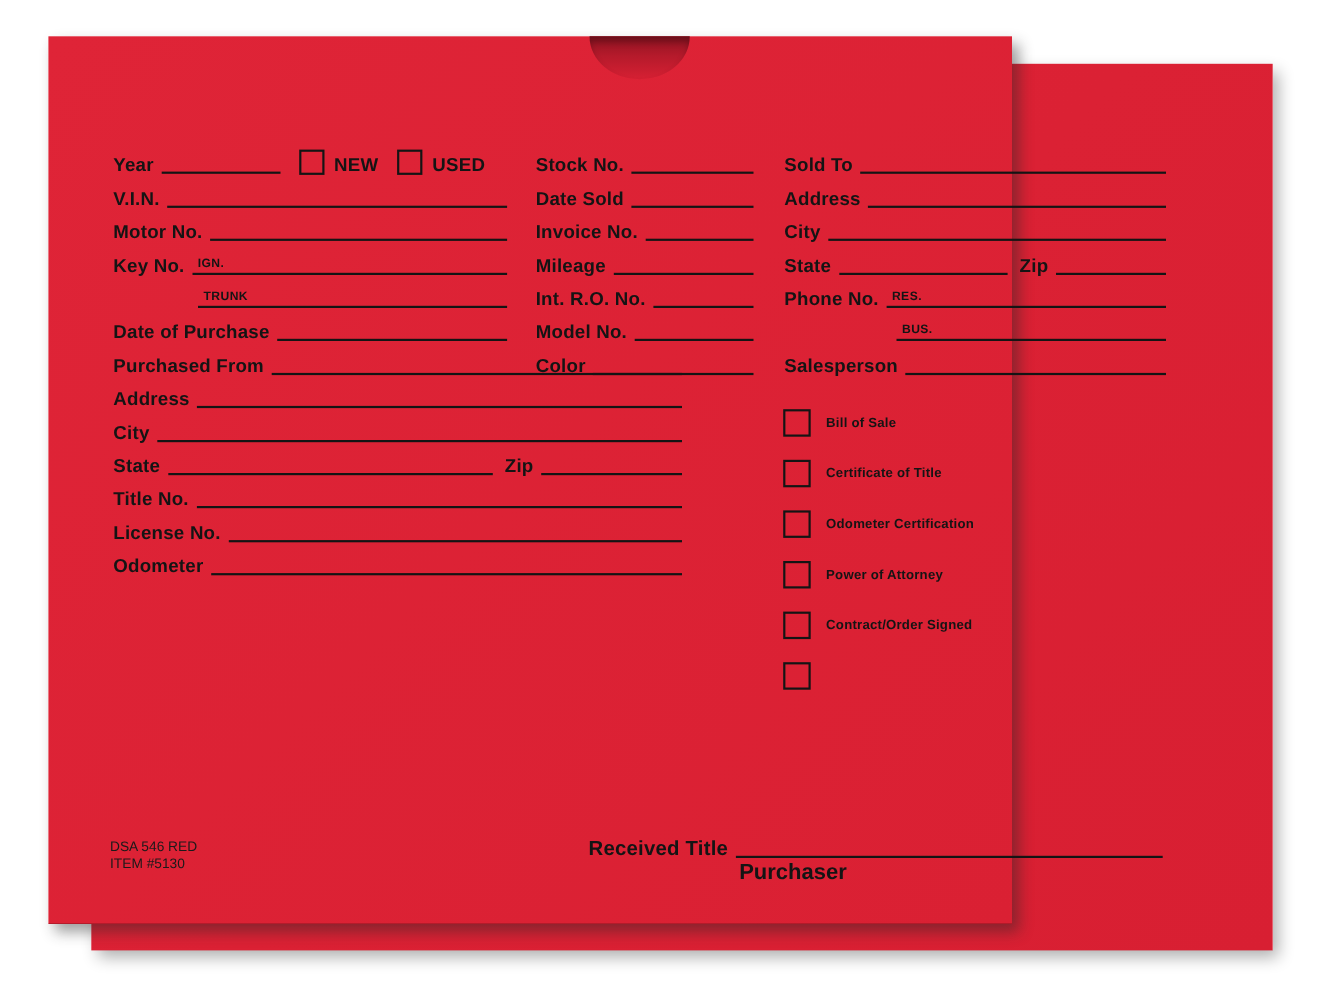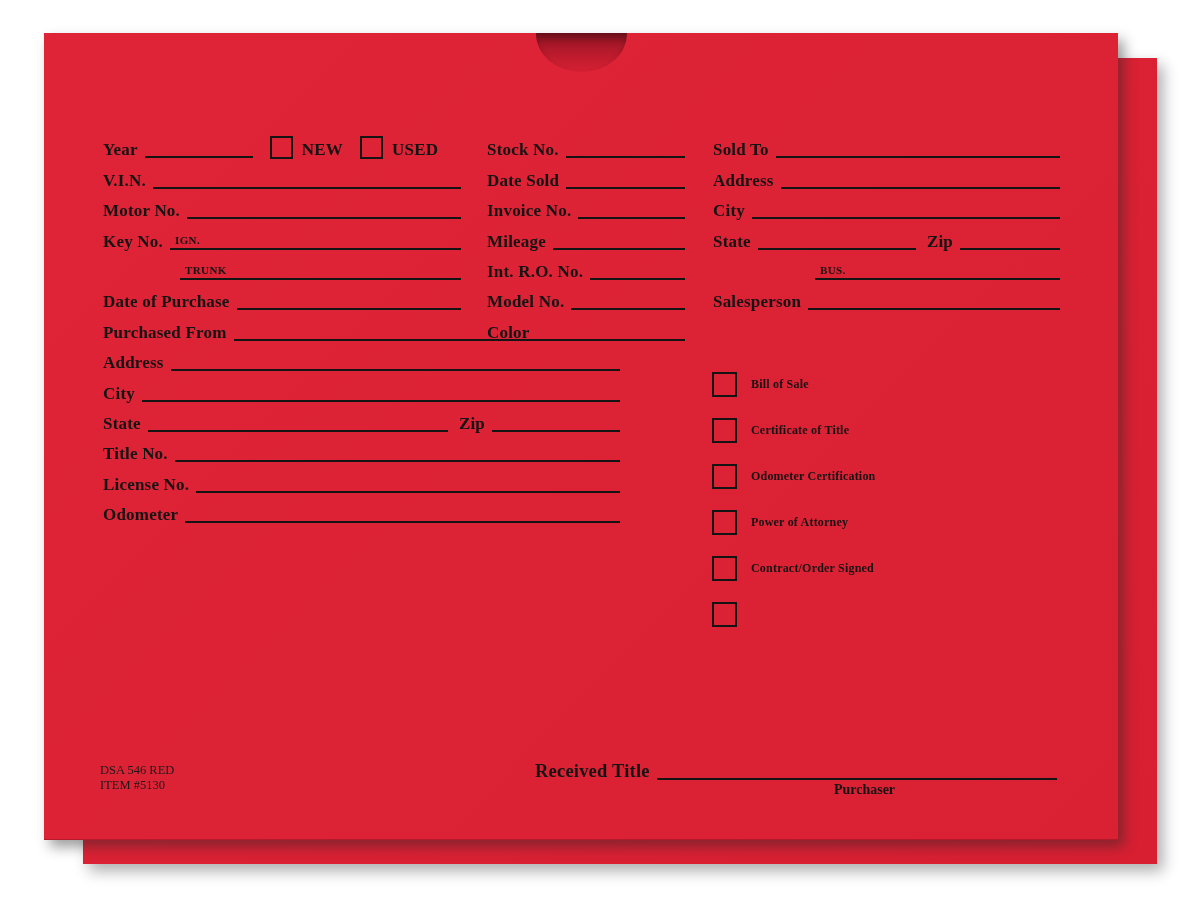--- a/index.html
+++ b/index.html
@@ -2,23 +2,23 @@
 <html><head>
 <meta charset="utf-8">
 <style>
   html,body{margin:0;padding:0;background:#ffffff;width:1200px;height:900px;
     font-family:"Liberation Sans",sans-serif;overflow:hidden;position:relative;}
 
   
   .env-back{position:absolute;left:83px;top:58px;width:1074px;height:806px;
     background:linear-gradient(135deg,#de2336 0%,#d81f32 100%);
     box-shadow:6px 7px 14px rgba(0,0,0,.32);}
-  .env-front{position:absolute;left:44px;top:33px;width:1074px;height:807px;
+  .env-front{position:absolute;left:44px;top:33px;width:876px;height:807px;
     background:linear-gradient(135deg,#df2437 0%,#da2033 100%);
-    box-shadow:6px 7px 12px rgba(40,40,40,.45), inset 0 -1px 0 rgba(0,0,0,.18);font-family:Liberation Serif, serif;}
+    box-shadow:6px 7px 12px rgba(40,40,40,.45), inset 0 -1px 0 rgba(0,0,0,.18);}
   .notch{position:absolute;left:492px;top:0;width:91px;height:39px;
     border-radius:0 0 46px 46px / 0 0 39px 39px;
     background:linear-gradient(180deg,#8e1322 0%,#b51a2b 45%,#d62033 100%);
     box-shadow:inset 0 5px 7px rgba(0,0,0,.28);}
 
   
   .col{position:absolute;}
   .col-left{left:59px;top:98px;width:517px;}
   .col-mid{left:443px;top:98px;width:198px;}
   .col-right{left:669px;top:98px;width:347px;}
@@ -47,22 +47,22 @@
   .check-item .box{flex:0 0 auto;width:21px;height:21px;border:2.5px solid #141414;}
   .check-item .txt{margin-left:14px;font-weight:700;font-size:12px;
     color:#141414;white-space:nowrap;letter-spacing:.2px;}
 
   
   .form-code{position:absolute;left:56px;top:730px;font-size:12.5px;
     color:#1a1a1a;line-height:1.22;font-weight:400;}
   .received{position:absolute;left:491px;top:718px;width:522px;}
   .received .row{height:32px;}
   .received .lbl{font-size:18.5px;}
-  .purchaser{position:absolute;left:137px;top:31px;width:385px;text-align:center;
-    font-size:14px;font-weight:700;color:#141414;}
+  .purchaser{position:absolute;left:137px;top:31px;width:385px;
+    font-size:20px;font-weight:700;color:#141414;}
 </style>
 </head>
 <body>
 
 <div class="env-back"></div>
 
 <div class="env-front">
   <div class="notch"></div>
 
   <div class="col col-left">
@@ -173,20 +173,26 @@
       <span class="lbl">City</span>
       <span class="line"></span>
     </div>
     <div class="row">
       <span class="lbl">State</span>
       <span class="line"></span>
       <span class="lbl ml-zip">Zip</span>
       <span class="line fw zipline-r"></span>
     </div>
     <div class="row">
+      <span class="lbl">Phone No.</span>
+      <span class="line">
+          <span class="sub">RES.</span>
+        </span>
+    </div>
+    <div class="row">
       <span class="line indent-bus">
           <span class="sub">BUS.</span>
         </span>
     </div>
     <div class="row">
       <span class="lbl">Salesperson</span>
       <span class="line"></span>
     </div>
   </div>
 

